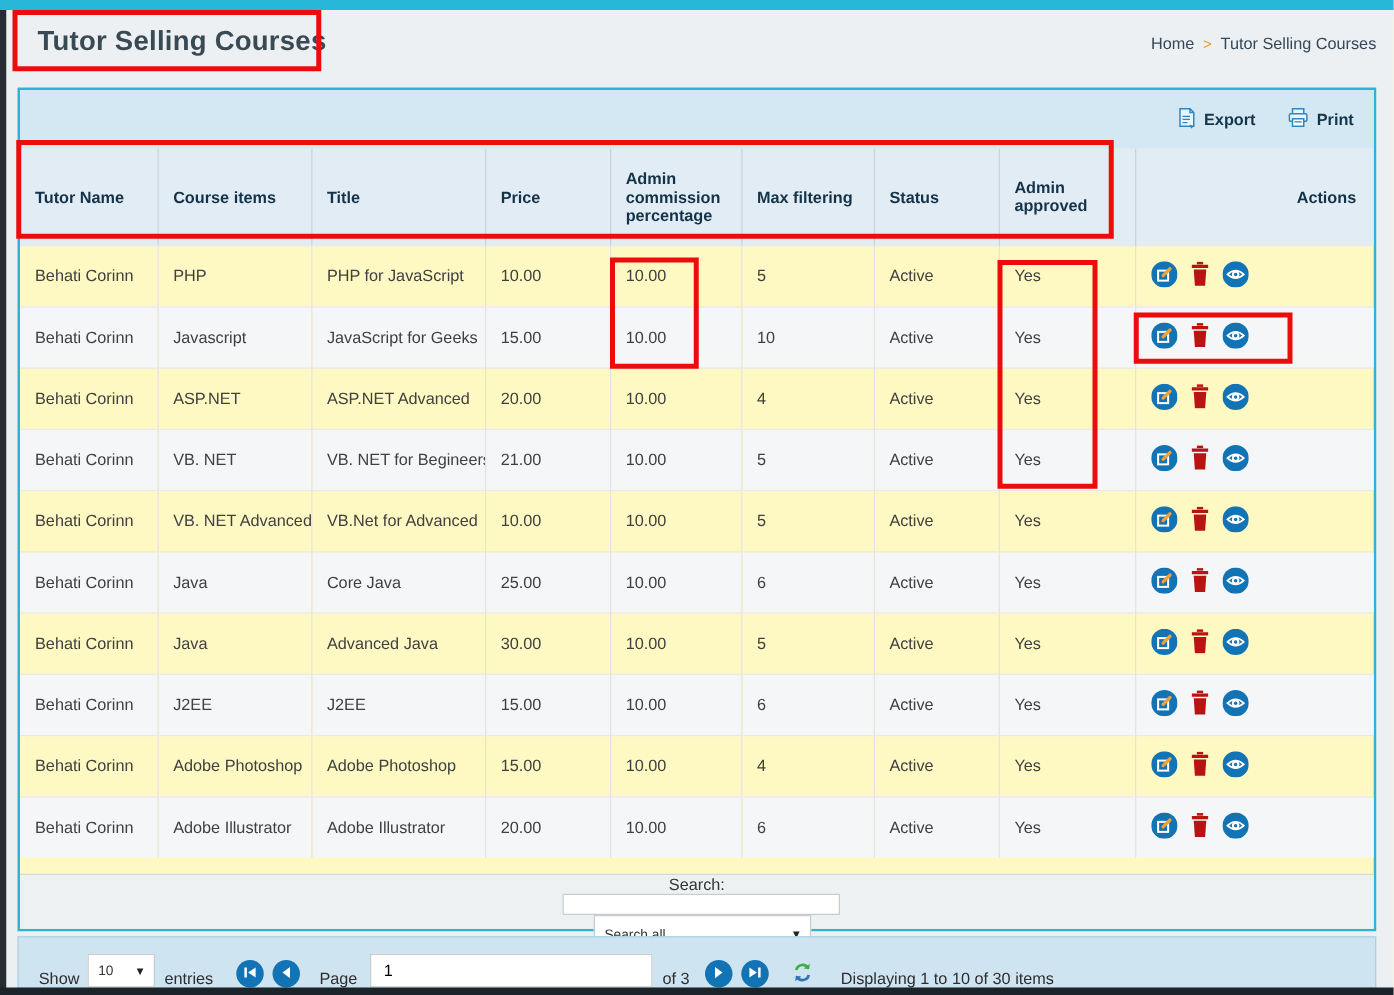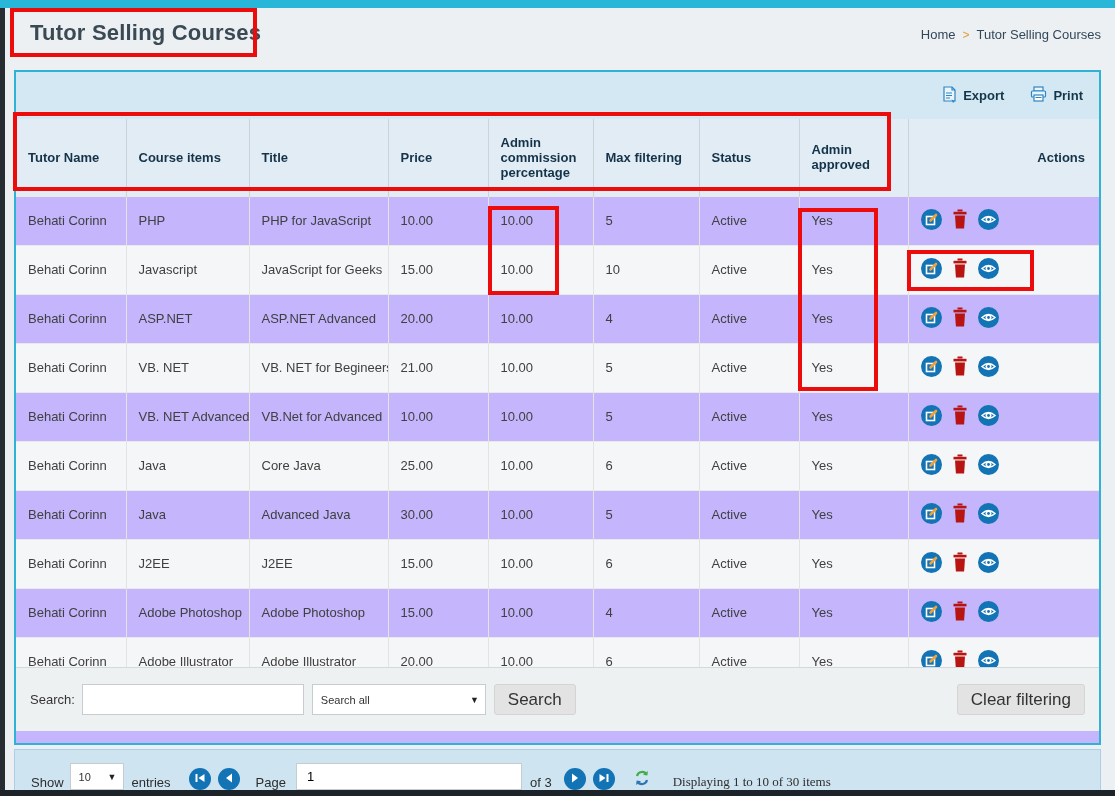--- a/index.html
+++ b/index.html
@@ -20,21 +20,21 @@
     font-size:22px; color:#3a4a54; letter-spacing:0.2px;
   }
   .breadcrumb {
     position:absolute; right:14px; top:27px;
     font-size:13px; color:#32475a;
   }
   .breadcrumb .sep { color:#dd9f33; margin:0 7px; font-size:12px; }
 
   .panel {
     position:absolute; left:14px; top:70px; width:1087px; height:675px;
-    background:#c4b5fd; border:2px solid #2eb3d7;
+    background:#fef9c3; border:2px solid #2eb3d7;
   }
   .panel-band {
     height:47px; background:#d4e8f3;
     display:flex; align-items:center; justify-content:flex-end;
     padding-right:16px; gap:26px;
   }
   .tool-btn {
     display:inline-flex; align-items:center; gap:6px;
     font-size:13px; font-weight:bold; color:#14364a; cursor:pointer;
   }
@@ -54,23 +54,23 @@
     border-left:1px solid #e3e3e3; border-top:1px solid #e9e9e9;
     overflow:hidden; white-space:nowrap;
   }
   table.grid td:first-child { border-left:none; }
   table.grid tbody tr:nth-child(even) td { background:#f5f6f7; }
 
   .actions-cell { display:flex; align-items:center; gap:10px; height:100%; }
   .icon-btn { display:inline-flex; align-items:center; justify-content:center; cursor:pointer; background:none; border:none; padding:0; }
 
   .search-row {
-    position:absolute; left:0; bottom:12px; width:100%; height:64px;
+    position:absolute; left:0; bottom:0; width:100%; height:44px;
     background:#eef1f2; border-top:1px solid #d3d9dc;
-    display:flex; align-items:center; padding:0 14px;
+    display:flex; align-items:center; padding:0 14px;flex-direction:column;
   }
   .search-row label { font-size:13px; color:#333; }
   .search-input {
     width:222px; height:31px; margin-left:7px;
     border:1px solid #c6cccf; background:#fff; padding:0 8px; font-size:13px;
     font-family:"Liberation Sans", sans-serif;
   }
   .select-wrap { position:relative; margin-left:8px; display:inline-block; }
   .select-wrap select {
     appearance:none; -webkit-appearance:none;
@@ -105,21 +105,21 @@
     display:inline-flex; align-items:center; justify-content:center;
     background:#1273b5; border:none; cursor:pointer; border-radius:50%;
     margin-left:7px; padding:0;
   }
   .page-input {
     width:226px; height:27px; margin-left:10px;
     border:1px solid #c6cccf; background:#fff; padding:0 10px; font-size:13px;
     font-family:"Liberation Sans", sans-serif;
   }
   .refresh-wrap { margin-left:18px; display:inline-flex; cursor:pointer; }
-  .display-status { margin-left:22px;font-family:Liberation Serif, serif; }
+  .display-status { margin-left:22px; }
 
   .annotation {
     position:absolute; border:4px solid #ec0c0c; background:transparent;
     pointer-events:none; z-index:40;
   }
 </style>
 </head>
 <body>
 
 <div class="topbar"></div>

